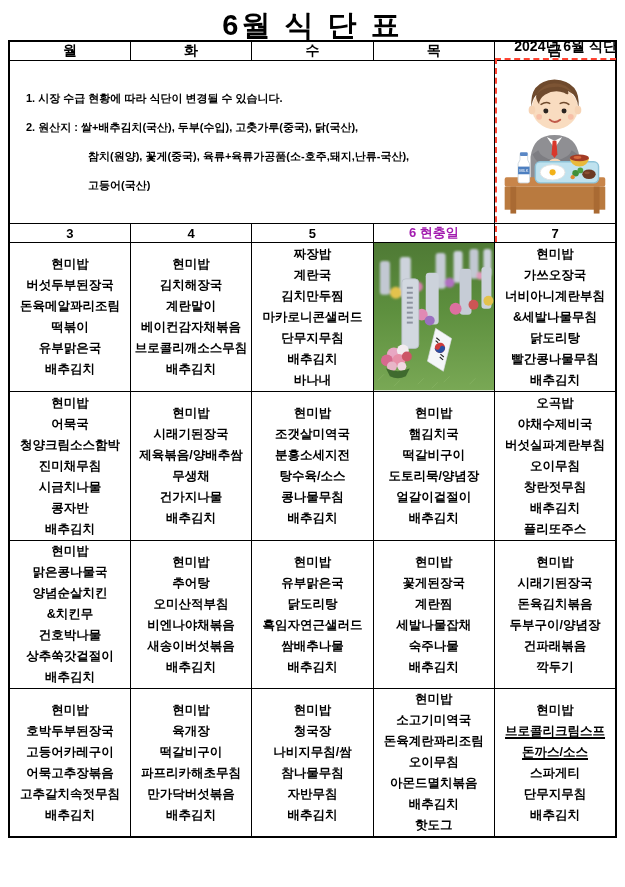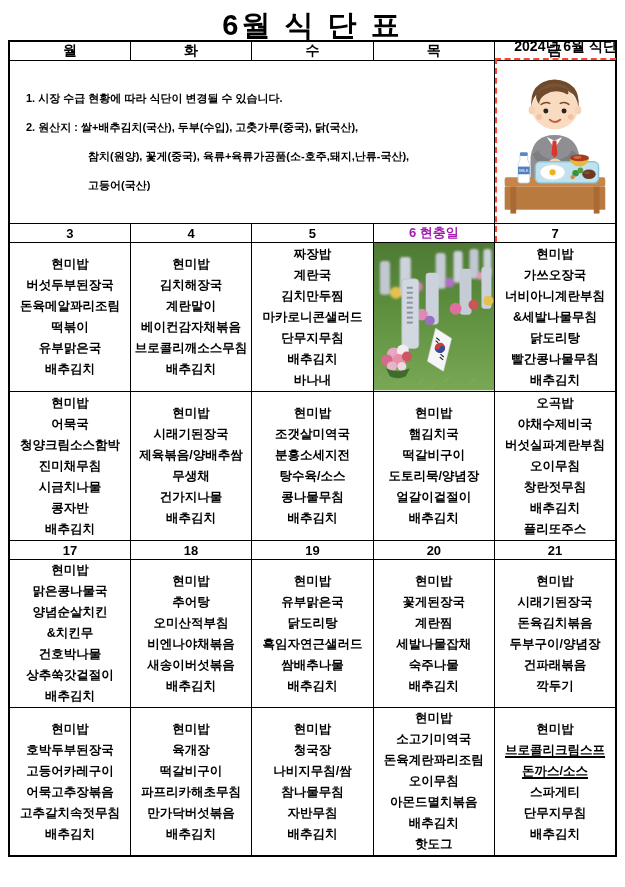--- a/index.html
+++ b/index.html
@@ -302,27 +302,20 @@
               <div class="menu-item">오곡밥</div>
               <div class="menu-item">야채수제비국</div>
               <div class="menu-item">버섯실파계란부침</div>
               <div class="menu-item">오이무침</div>
               <div class="menu-item">창란젓무침</div>
               <div class="menu-item">배추김치</div>
               <div class="menu-item">플리또주스</div>
             </div>
           </td>
         </tr>
-        <tr>
-          <td class="date-cell">17</td>
-          <td class="date-cell">18</td>
-          <td class="date-cell">19</td>
-          <td class="date-cell">20</td>
-          <td class="date-cell">21</td>
-        </tr>
         <tr class="menu-row-2">
           <td class="menu-cell">
             <div class="cell-inner">
               <div class="menu-item">현미밥</div>
               <div class="menu-item">맑은콩나물국</div>
               <div class="menu-item">양념순살치킨</div>
               <div class="menu-item">&amp;치킨무</div>
               <div class="menu-item">건호박나물</div>
               <div class="menu-item">상추쑥갓겉절이</div>
               <div class="menu-item">배추김치</div>

